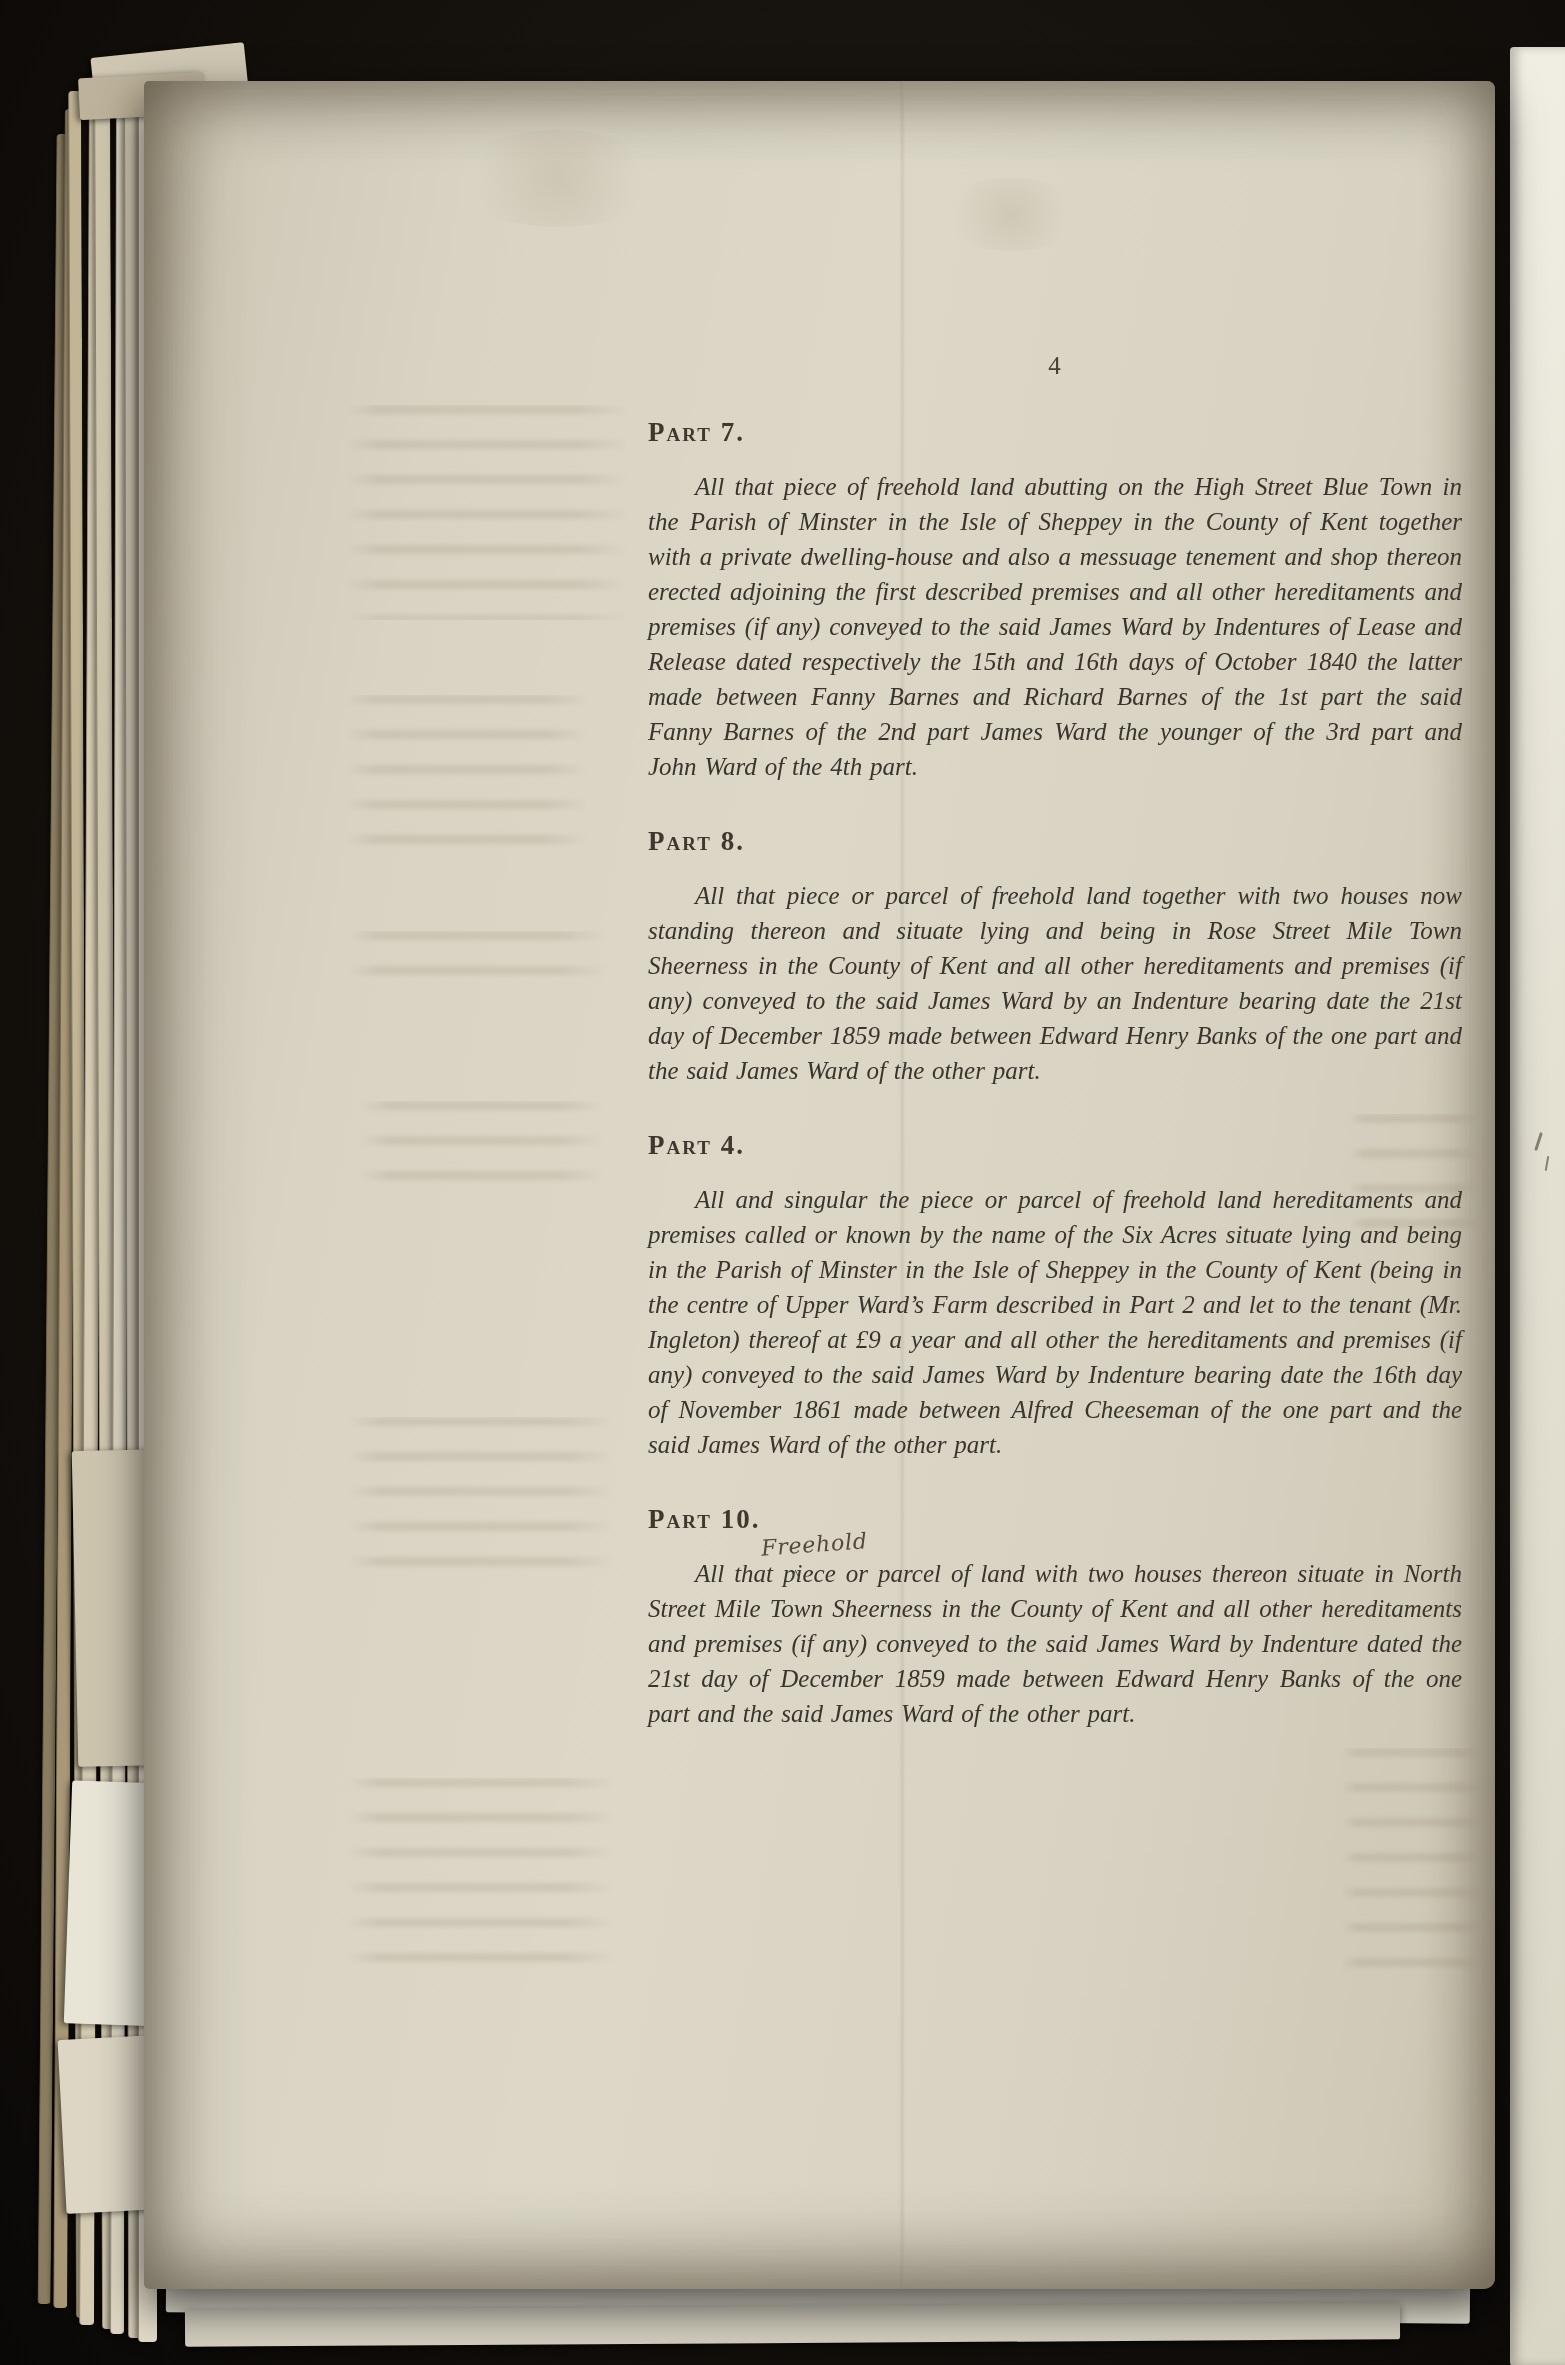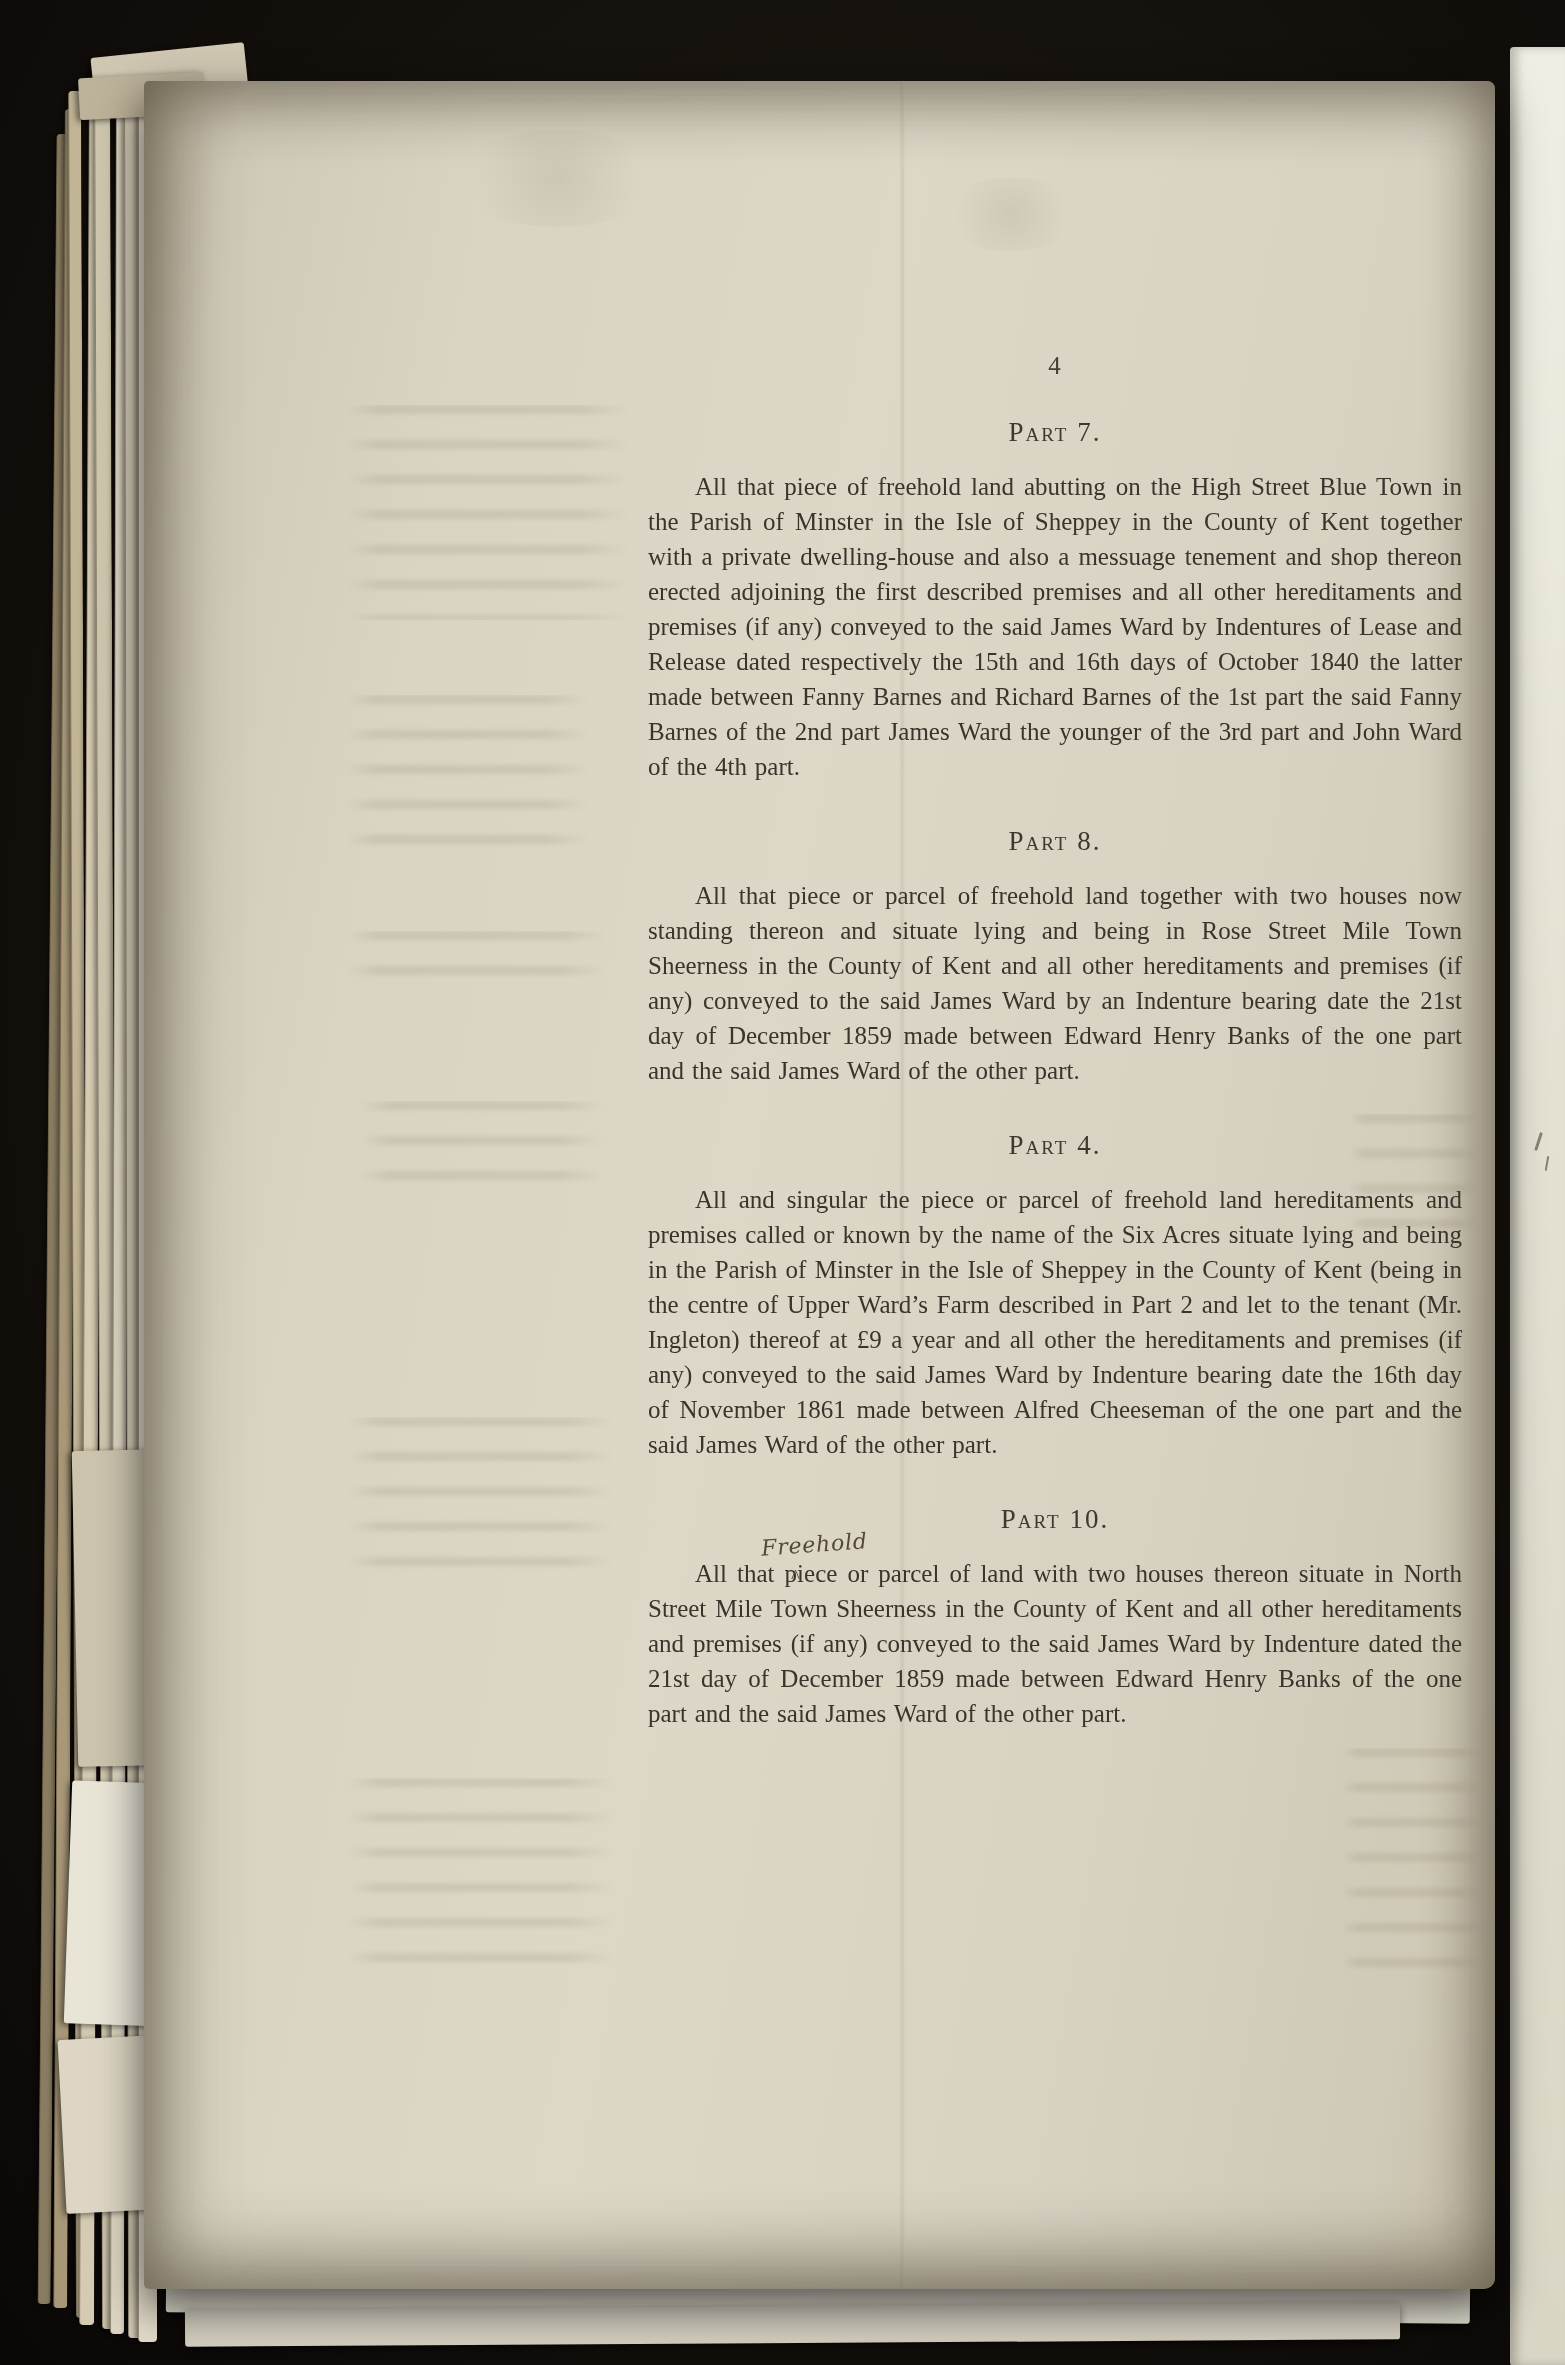--- a/index.html
+++ b/index.html
@@ -91,28 +91,29 @@
   .content {
     position: absolute; left: 504px; top: 271px; width: 814px;
     color: #39342c;
   }
   .page-number {
     text-align: center; font-size: 25px; letter-spacing: 0.8px;
     color: #45403400; color: #454034; margin: 0 0 37px 0;
   }
   .section { position: relative; }
   .section-heading {
-    text-align: center; font-variant: small-caps; letter-spacing: 2px;
-    font-size: 27px; font-weight: 400; color: #3e382e;
+    text-align: left; font-variant: small-caps; letter-spacing: 2px;
+    font-size: 27px; font-weight: 700; color: #3e382e;
     margin: 4px 0 21px 0;
   }
   .section-body {
     font-size: 25px; line-height: 35px; text-align: justify;
     text-indent: 47px; margin: 0 0 42px 0; color: #39342c;
     word-spacing: 1.6px;
+    font-style: italic;
   }
   .annotation-wrap { position: relative; }
   .handwriting {
     position: absolute; top: -24px; left: 113px;
     font-family: "DejaVu Serif", serif; font-style: italic;
     font-size: 22px; color: #55483a; transform: rotate(-4deg);
     letter-spacing: 0.8px;
   }
   .caret-mark {
     position: absolute; top: 11.3px; left: 143px;

